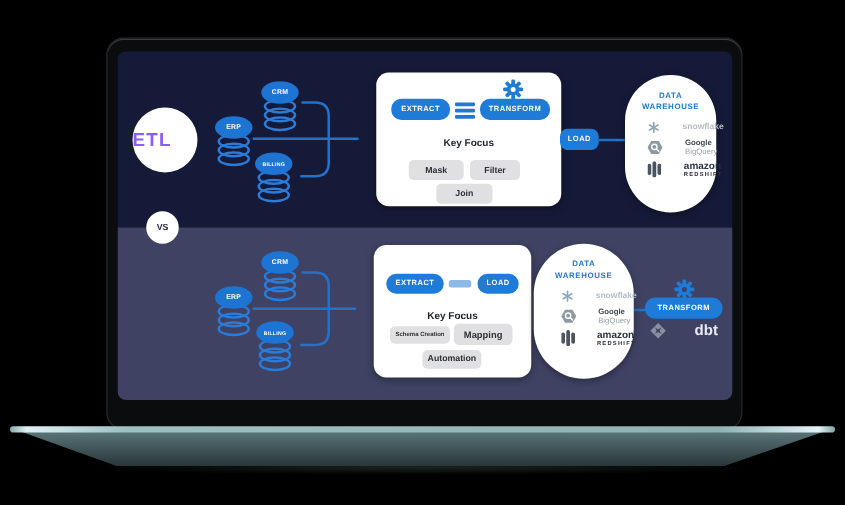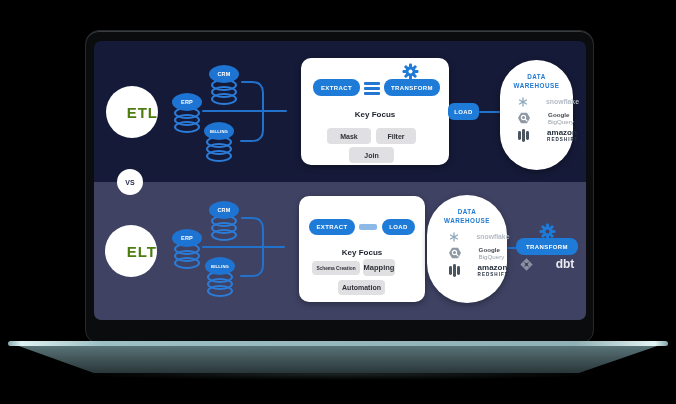--- a/index.html
+++ b/index.html
@@ -12,22 +12,22 @@
   .half-top{position:absolute;left:0;top:0;width:100%;height:141px;background:#151a38;}
   .half-bottom{position:absolute;left:0;top:141px;width:100%;height:138px;background:#3f4263;}
   .base-lip{position:absolute;left:8px;top:341px;width:660px;height:5px;border-radius:3px;
     background:linear-gradient(90deg,#86aaae,#dff1f1 2%,#9dc0c4 14%,#8fb0b4 86%,#e4f4f4 98%,#7fa3a7);}
   .base-body{position:absolute;left:8px;top:345px;width:660px;height:28px;
     clip-path:polygon(1.2% 0,98.8% 0,86.5% 100%,13% 100%);
     background:linear-gradient(180deg,#5a767a 0,#44585c 45%,#293639 100%);}
   .base-shadow{position:absolute;left:70px;top:368px;width:536px;height:12px;border-radius:50%;
     background:radial-gradient(ellipse at center,rgba(30,38,38,.9),transparent 70%);}
   .circle-badge{position:absolute;width:52px;height:52px;border-radius:50%;background:#fff;
-    display:flex;align-items:center;justify-content:flex-end;font-weight:bold;font-size:15px;
-    letter-spacing:1px;color:#4d7c0f;}
+    display:flex;align-items:center;justify-content:flex-start;font-weight:bold;font-size:15px;
+    letter-spacing:1px;color:#8b5cf6;}
   .vs-badge{position:absolute;left:117px;top:169px;width:26px;height:26px;border-radius:50%;background:#fff;
     display:flex;align-items:center;justify-content:center;font-weight:bold;font-size:7px;color:#272b4a;}
   .card{position:absolute;background:#fff;border-radius:10px;box-shadow:0 2px 6px rgba(0,0,0,.35);margin-left:15px;}
   .btn-blue{position:absolute;background:#1e7bd7;border-radius:8px;color:#fff;font-weight:bold;
     font-size:6px;letter-spacing:.4px;display:flex;align-items:center;justify-content:center;}
   .chip{position:absolute;background:#e0e0e3;border-radius:4px;color:#2f3138;font-weight:bold;
     display:flex;align-items:center;justify-content:center;font-size:7px;}
   .keyfocus{position:absolute;left:0;width:100%;text-align:center;font-weight:bold;font-size:8px;color:#1e222c;}
   .eqlines{position:absolute;display:flex;flex-direction:column;gap:2.5px;}
   .eqlines span{display:block;width:16px;height:2.5px;background:#2376d2;border-radius:1px;}
@@ -184,23 +184,20 @@
           <span class="v-redshift">REDSHIFT</span>
         </div>
       </div>
     </div>
   </div>
 
   <div class="vs-badge">
     <span>VS</span>
   </div>
 
-  <div class="circle-badge" style="left:105px;top:225px;">
-    <span>ELT</span>
-  </div>
 
   <div class="cyl" style="left:209px;top:201px;">
     <div class="ring" style="top:14px"></div>
     <div class="ring" style="top:21px"></div>
     <div class="ring" style="top:28px"></div>
     <div class="cap">CRM</div>
   </div>
   <div class="cyl" style="left:172px;top:229px;">
     <div class="ring" style="top:14px"></div>
     <div class="ring" style="top:21px"></div>
@@ -217,21 +214,21 @@
   <div class="card" style="left:284px;top:196px;width:126px;height:106px;">
     <div class="btn-blue" style="left:10px;top:23px;width:46px;height:16px;">
       <span>EXTRACT</span>
     </div>
     <div class="eqbar" style="left:60px;top:28px;"></div>
     <div class="btn-blue" style="left:83px;top:23px;width:33px;height:16px;">
       <span>LOAD</span>
     </div>
     <div class="keyfocus" style="top:52px;">Key Focus</div>
     <div class="chip" style="left:13px;top:65px;width:48px;height:14px;font-size:4.8px;">Schema Creation</div>
-    <div class="chip" style="left:64px;top:63px;width:32px;height:17px;font-size:7.5px;">Mapping</div>
+    <div class="chip" style="left:64px;top:63px;width:47px;height:17px;font-size:7.5px;">Mapping</div>
     <div class="chip" style="left:39px;top:84px;width:47px;height:15px;">Automation</div>
   </div>
 
   <div class="pill" style="left:427px;top:195px;width:80px;height:108px;">
     <div class="pill-title">
       <span>DATA</span><br>
       <span>WAREHOUSE</span>
     </div>
     <div class="vrows">
       <div class="vrow">

